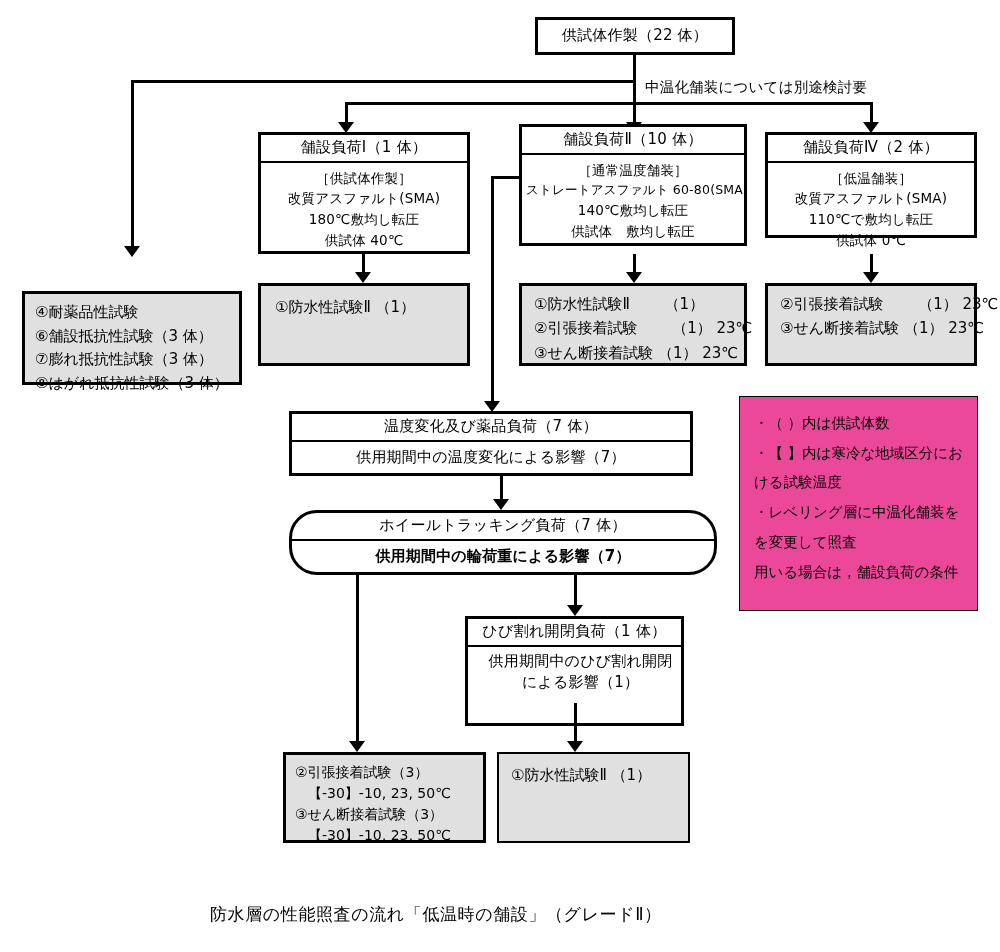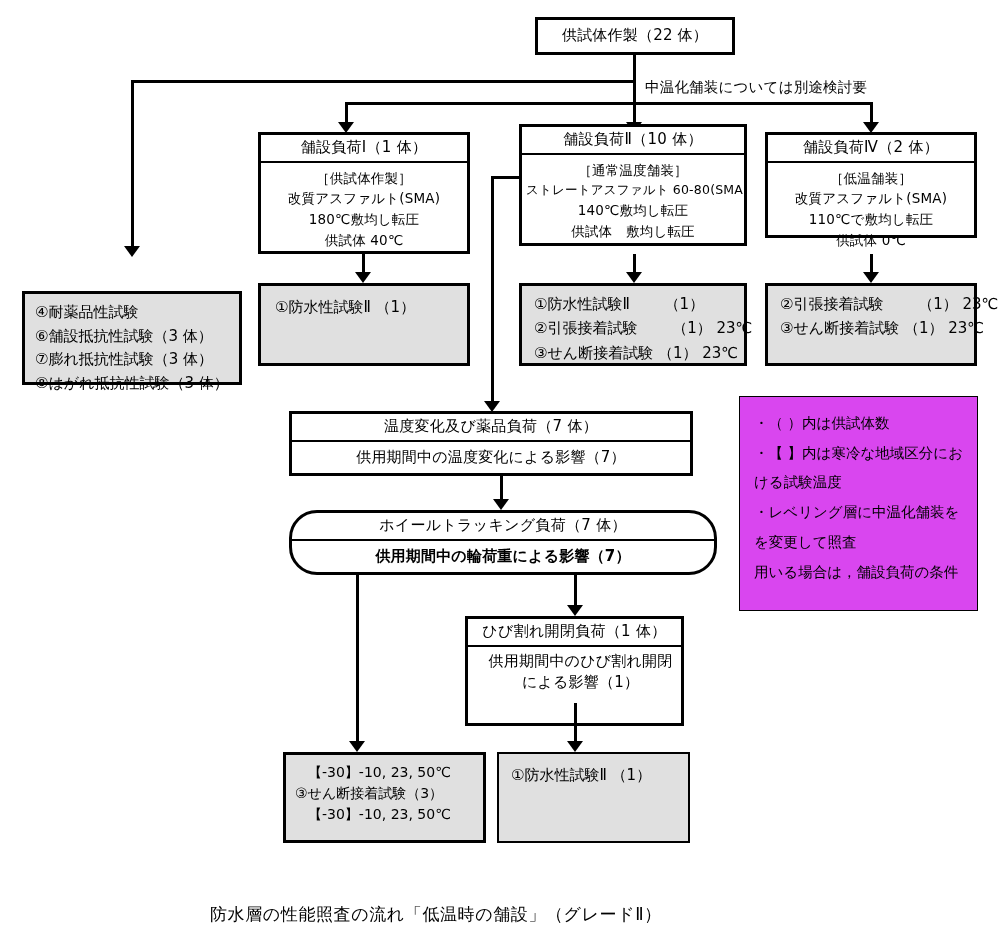--- a/index.html
+++ b/index.html
@@ -51,21 +51,21 @@
     font-size: 15px;
     line-height: 1.62;
   }
   .listbox .row { white-space: pre; }
   .listbox.indent .row.sub { padding-left: 13px; }
 
   
   .notes {
     position: absolute;
     border: 1.5px solid #000;
-    background: #d946ef;
+    background: #ec4899;
     padding: 12px 10px 10px 14px;
     font-size: 14.5px;
     line-height: 2.05;
   }
   .notes .nline { white-space: nowrap; }
 
   
   .ln-v, .ln-h { position: absolute; background: #000; }
   .ln-v { width: 3px; }
   .ln-h { height: 3px; }
@@ -209,20 +209,21 @@
     <div class="body" style="padding-top:4px; line-height:1.45;padding-left:16px;">
       <div class="ln">供用期間中のひび割れ開閉</div>
       <div class="ln">による影響（1）</div>
     </div>
   </div>
   <div class="ln-v" style="left:574px; top:703px; height:40px;"></div>
   <div class="arrow-d" style="left:567px; top:741px;"></div>
 
   <div class="box gray" style="left:283px; top:752px; width:203px; height:91px;">
     <div class="listbox indent" style="padding:7px 0 0 9px; line-height:1.5; font-size:14px;">
+      <div class="row">②引張接着試験（3）</div>
       <div class="row sub">【-30】-10, 23, 50℃</div>
       <div class="row">③せん断接着試験（3）</div>
       <div class="row sub">【-30】-10, 23, 50℃</div>
     </div>
   </div>
 
   <div class="box gray thin" style="left:497px; top:752px; width:193px; height:91px; border-width:2px;">
     <div class="listbox" style="padding:9px 0 0 12px;">
       <div class="row">①防水性試験Ⅱ （1）</div>
     </div>

